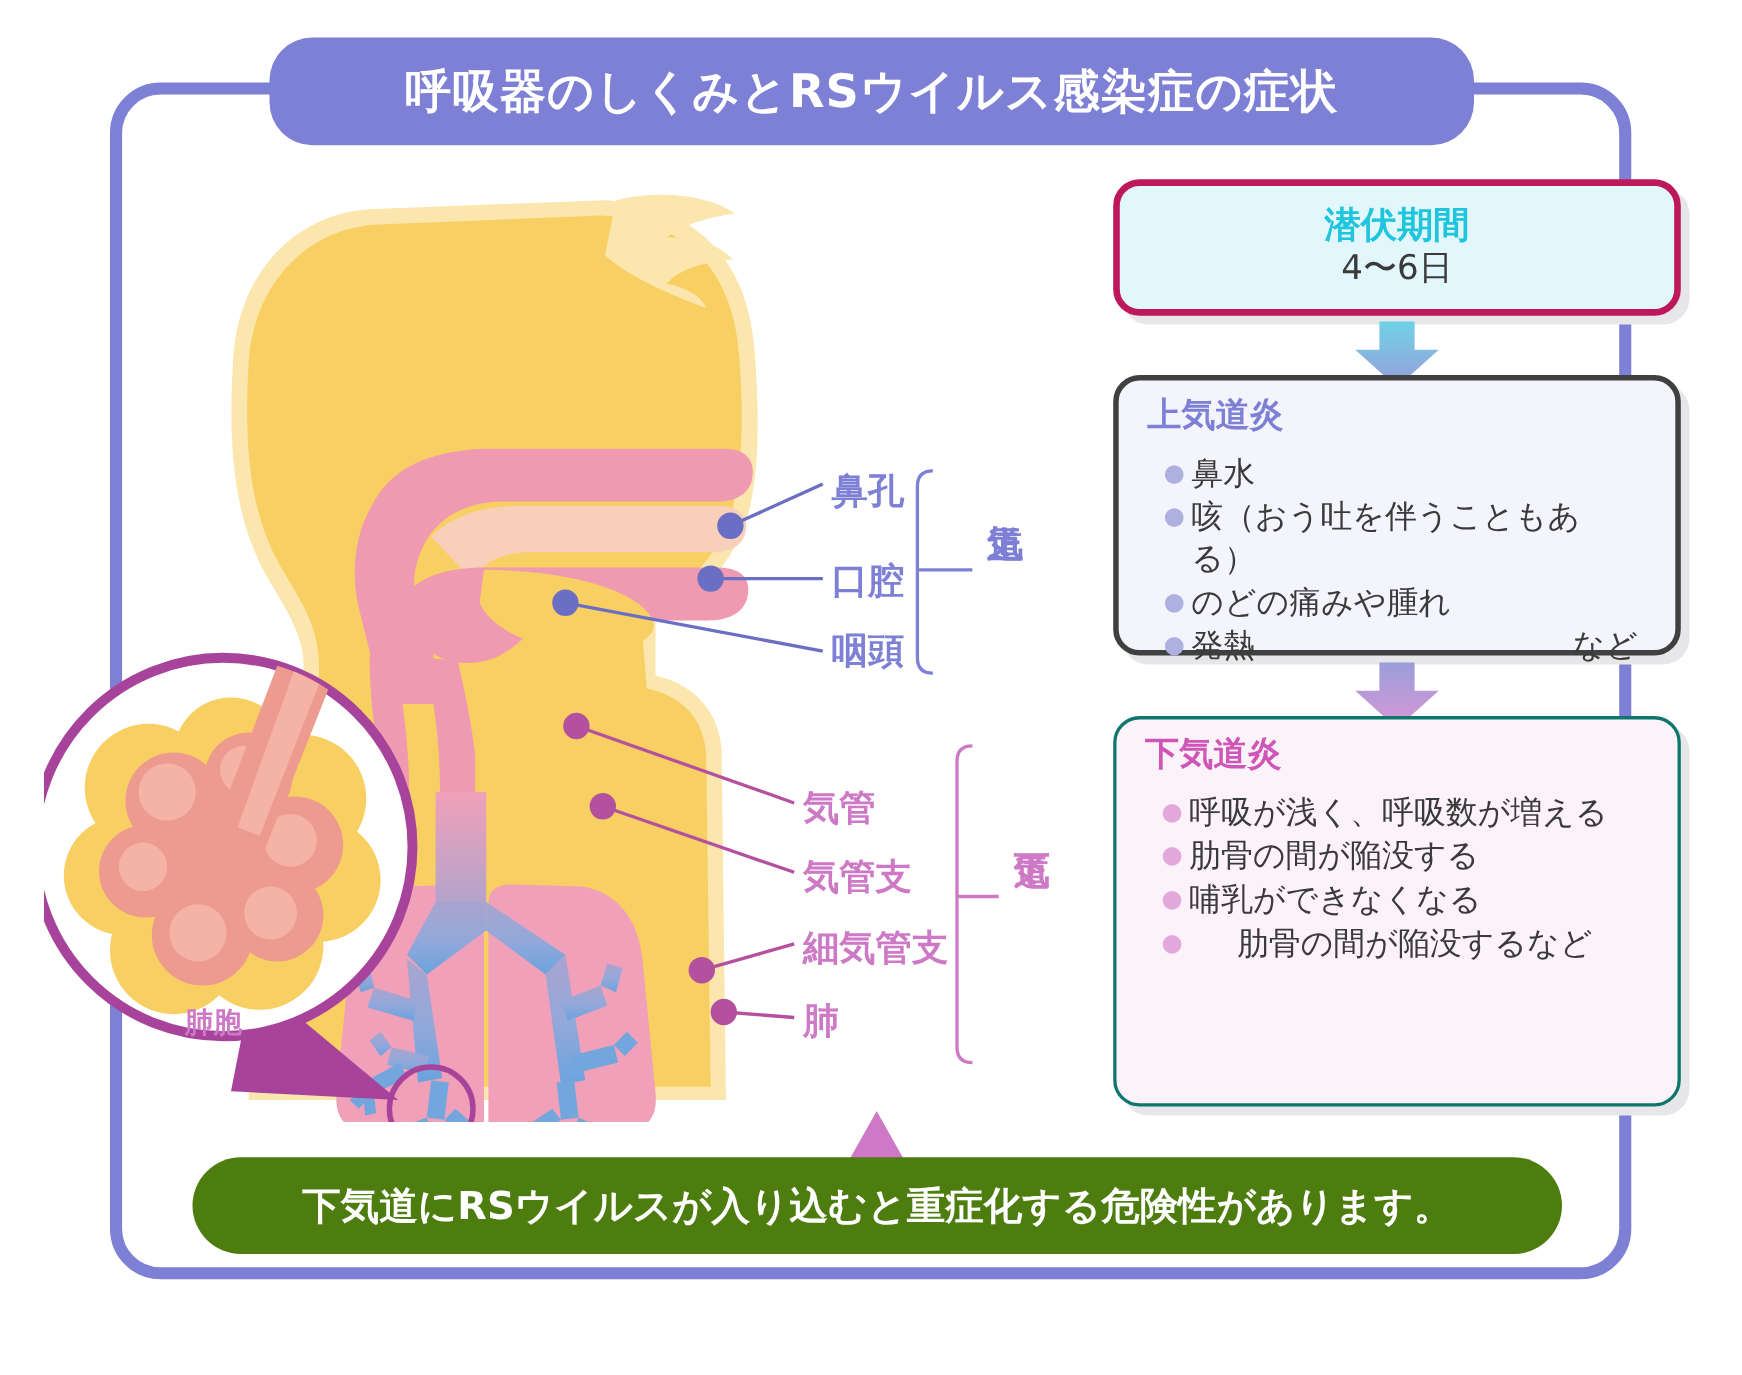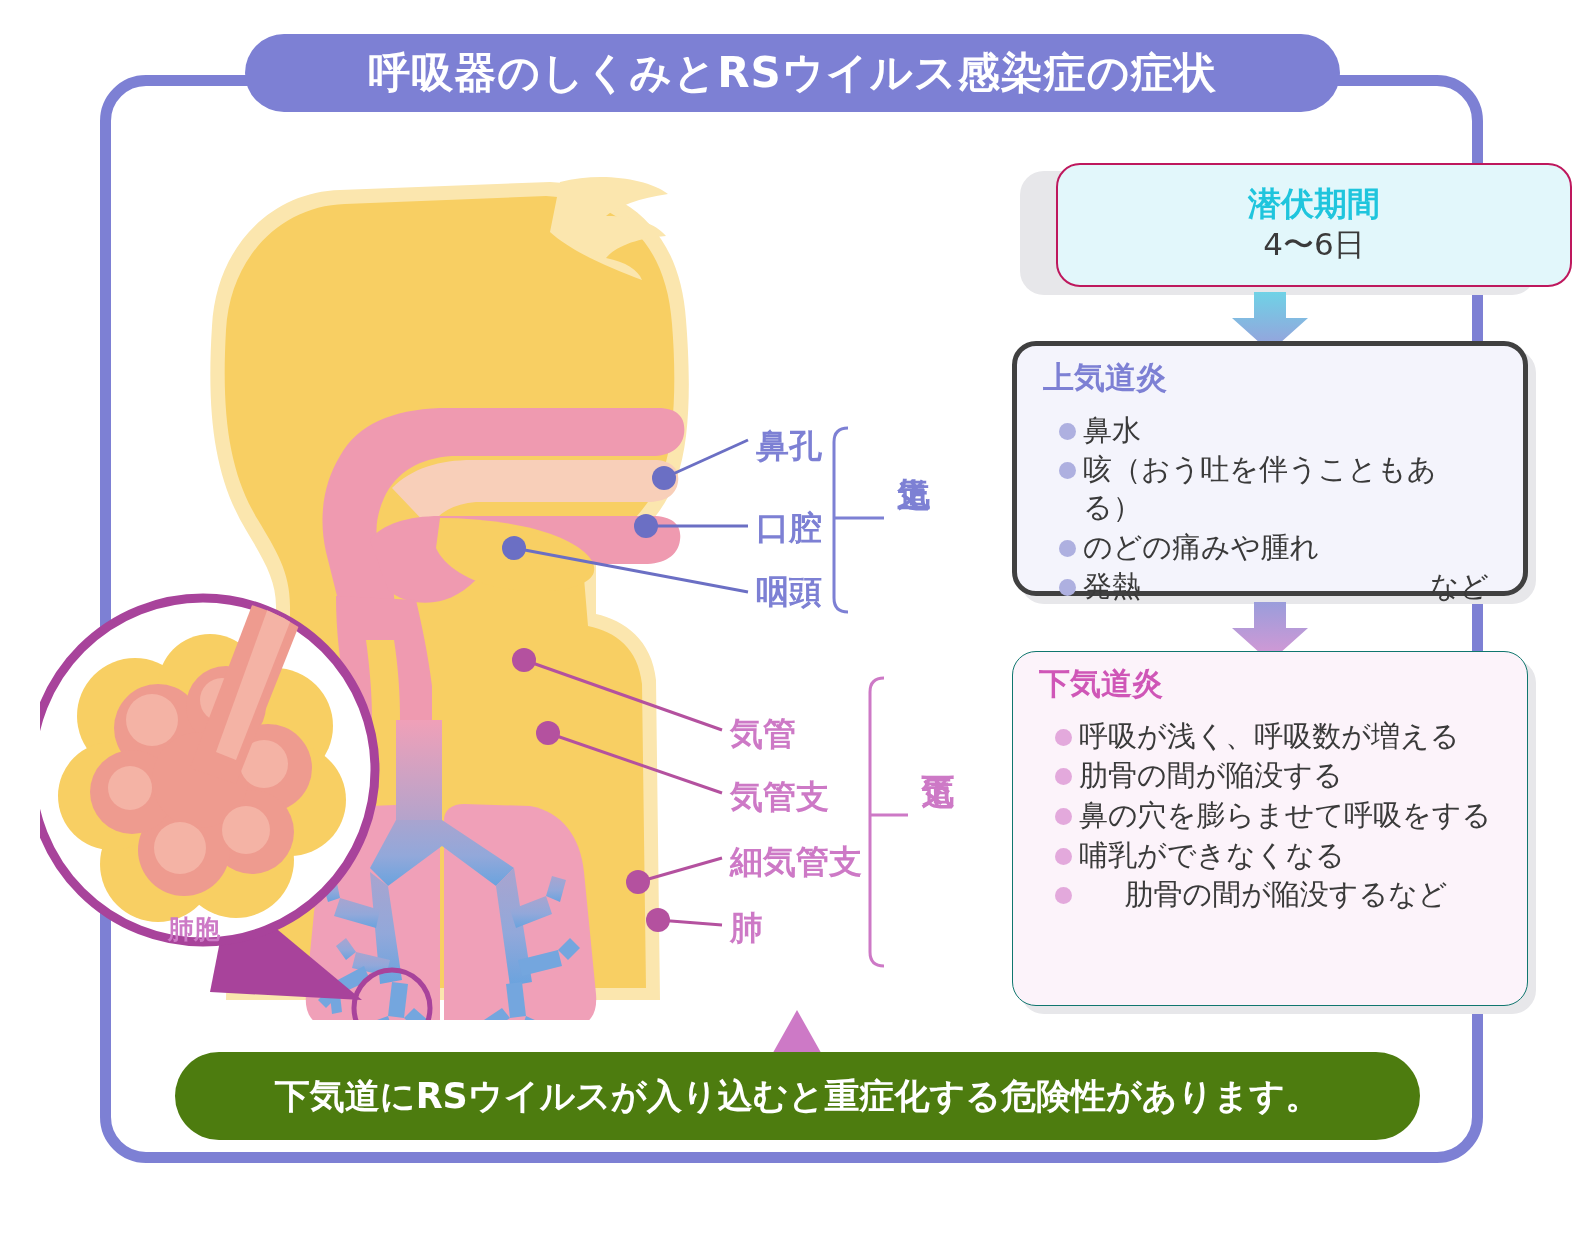--- a/index.html
+++ b/index.html
@@ -6,39 +6,39 @@
   body{width:1584px;height:1250px;position:relative;overflow:hidden;
        font-family:"DejaVu Sans","Liberation Sans",sans-serif;}
 
   .stage{position:absolute;left:0;top:0;width:1584px;height:1250px;}
 
   
   .frame{position:absolute;left:100px;top:75px;width:1383px;height:1088px;
          background:#ffffff;border:11px solid #7d80d4;border-radius:46px;box-sizing:border-box;}
 
   
-  .title-pill{position:absolute;left:245px;top:34px;width:1095px;height:78px;
+  .title-pill{position:absolute;left:245px;top:34px;width:1095px;height:98px;
     background:#7d80d4;border-radius:39px;display:flex;align-items:center;justify-content:center;}
   .title-pill span{color:#fff;font-size:42px;font-weight:bold;letter-spacing:1px;
     white-space:nowrap;}
 
   
   .box{position:absolute;box-sizing:border-box;border-radius:24px;}
   .box-shadow{position:absolute;border-radius:24px;background:#e7e7ea;}
 
   #incubation{left:1012px;top:163px;width:516px;height:124px;
-    background:#e2f7fb;border:2px solid #be185d;display:flex;flex-direction:column;
-    align-items:center;justify-content:center;margin-left:44px;}
+    background:#e2f7fb;border:6px solid #be185d;display:flex;flex-direction:column;
+    align-items:center;justify-content:center;}
   #incubation .ttl{color:#1fc5dd;font-size:33px;font-weight:bold;line-height:1.1;}
   #incubation .sub{color:#3a3a3a;font-size:31px;line-height:1.25;margin-top:2px;}
 
   #upper-box{left:1012px;top:341px;width:516px;height:255px;
     background:#f4f4fc;border:5px solid #404040;}
   #lower-box{left:1012px;top:651px;width:516px;height:355px;
-    background:#fcf3fa;border:1px solid #0f766e;}
+    background:#fcf3fa;border:3px solid #0f766e;}
 
   .bx-title{font-size:31px;font-weight:bold;margin:14px 0 4px 26px;line-height:1.15;}
   #upper-box .bx-title{color:#7d80d4;}
   #lower-box .bx-title{color:#cf56b7;}
 
   ul.sym{list-style:none;margin:16px;padding:0 18px 0 26px;}
   ul.sym li{display:flex;align-items:flex-start;font-size:29px;color:#3a3a3a;
     line-height:1.3;margin-bottom:2px;}
   ul.sym li .dot{flex:0 0 auto;width:17px;height:17px;border-radius:50%;
     margin:11px 7px 0 0;}
@@ -312,24 +312,20 @@
       <li>
         <span class="dot"></span>
         <span class="txt">呼吸が浅く、呼吸数が増える</span>
       </li>
       <li>
         <span class="dot"></span>
         <span class="txt">肋骨の間が陥没する</span>
       </li>
       <li>
         <span class="dot"></span>
-        <span class="txt">鼻の穴を膨らませて呼吸をする</span>
-      </li>
-      <li>
-        <span class="dot"></span>
         <span class="txt">哺乳ができなくなる</span>
       </li>
       <li>
         <span class="dot"></span>
         <span class="txt l2">
           <span class="tail">
             <span>肋骨の間が陥没する</span>
             <span>など</span>
           </span>
         </span>

